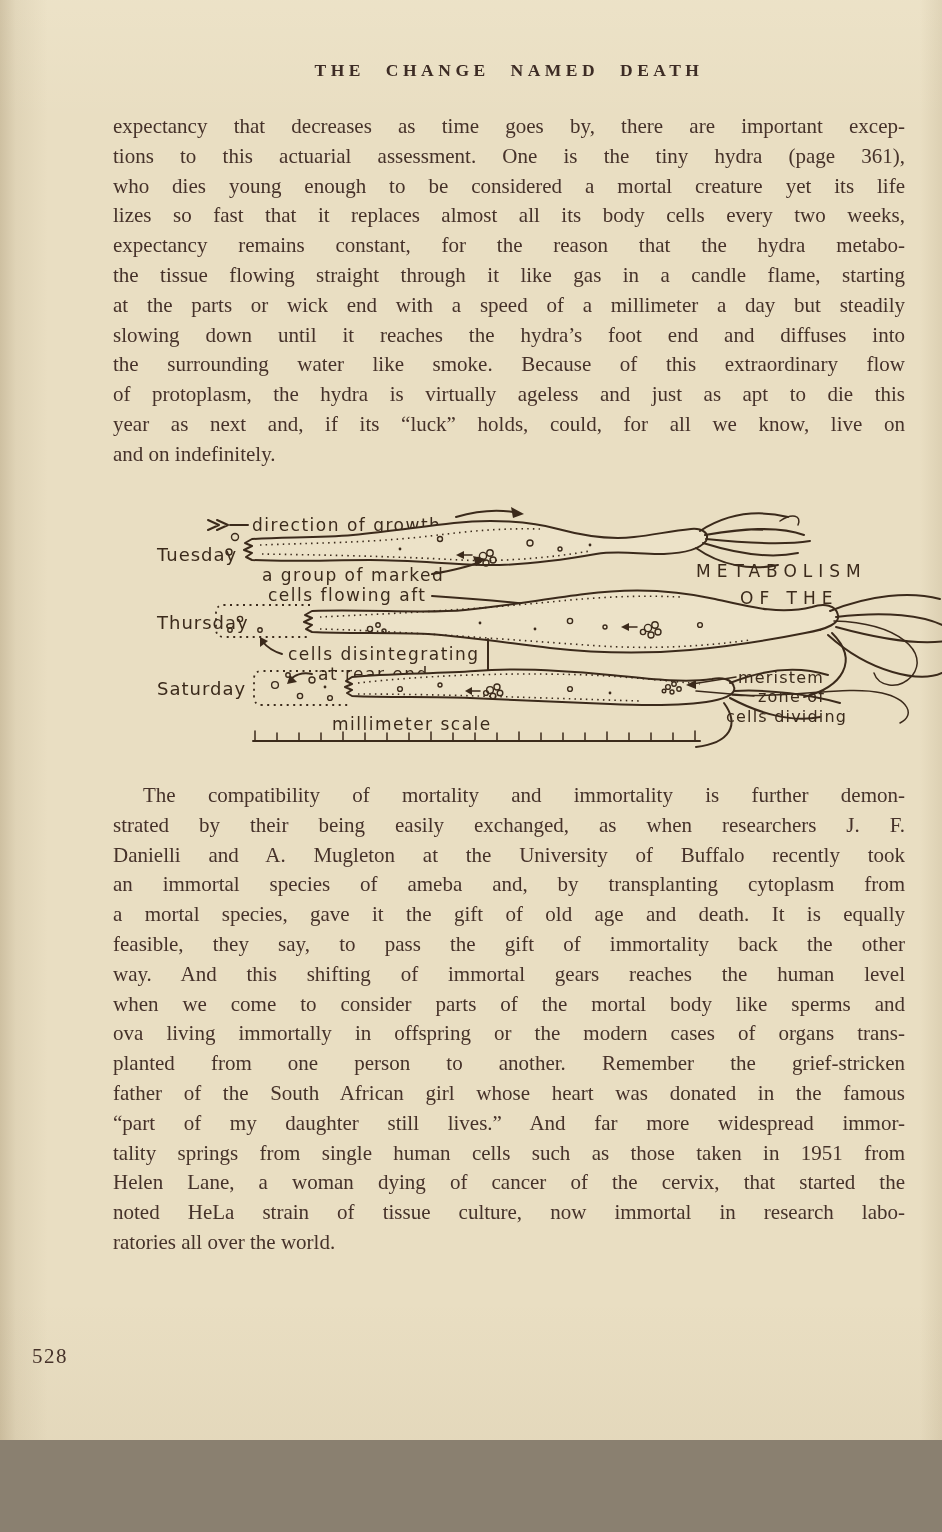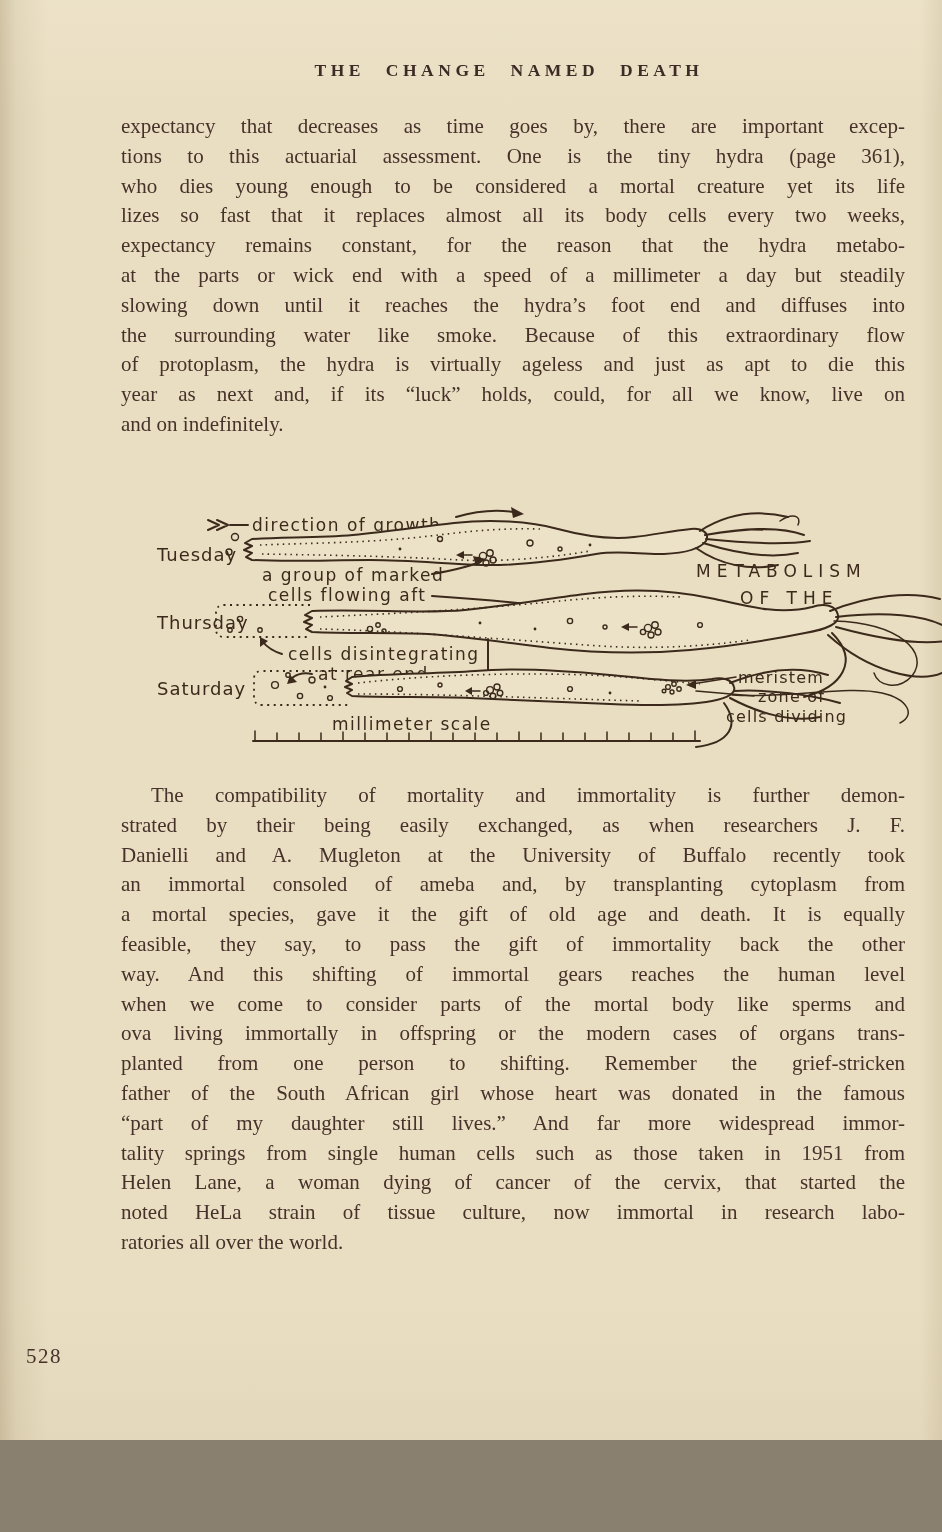--- a/index.html
+++ b/index.html
@@ -31,25 +31,25 @@
   }
   .para {
     position:absolute; left:113px; width:792px;
     font-size:21px;
     line-height:29.8px;
     color:#46322a;
   }
   .para-1 { top:112px; }
   .para-2 { top:781px; }
   .para-3 { top:1288px; }
-  .tline { text-align:justify; text-align-last:justify;margin-left:8px; }
+  .tline { text-align:justify; text-align-last:justify; }
   .tline-end { text-align-last:auto; }
   .indent .tline:first-child { text-indent:30px; }
   .page-number {
-    position:absolute; left:26px; top:1344px;
+    position:absolute; left:32px; top:1344px;
     font-size:21px; letter-spacing:1.5px; color:#46322a;
   }
   .figure {
     position:absolute; left:140px; top:503px;
     width:810px; height:258px;
   }
   .figure svg { display:block; width:810px; height:258px; }
   .ink  { stroke:#3b2a1b; fill:none; stroke-linecap:round; stroke-linejoin:round; }
   .w2   { stroke-width:2px; }
   .w15  { stroke-width:1.5px; }
@@ -74,20 +74,21 @@
 <div class="page">
 
   <div class="running-head">THE CHANGE NAMED DEATH</div>
 
   <div class="para para-1">
       <div class="tline">expectancy that decreases as time goes by, there are important excep-</div>
       <div class="tline">tions to this actuarial assessment. One is the tiny hydra (page 361),</div>
       <div class="tline">who dies young enough to be considered a mortal creature yet its life</div>
       <div class="tline">lizes so fast that it replaces almost all its body cells every two weeks,</div>
       <div class="tline">expectancy remains constant, for the reason that the hydra metabo-</div>
+      <div class="tline">the tissue flowing straight through it like gas in a candle flame, starting</div>
       <div class="tline">at the parts or wick end with a speed of a millimeter a day but steadily</div>
       <div class="tline">slowing down until it reaches the hydra’s foot end and diffuses into</div>
       <div class="tline">the surrounding water like smoke. Because of this extraordinary flow</div>
       <div class="tline">of protoplasm, the hydra is virtually ageless and just as apt to die this</div>
       <div class="tline">year as next and, if its “luck” holds, could, for all we know, live on</div>
       <div class="tline tline-end">and on indefinitely.</div>
     </div>
 
   <div class="figure">
     <svg viewBox="0 0 810 258" xmlns="http://www.w3.org/2000/svg">
@@ -267,27 +268,27 @@
            M445,238 v-8 M467,238 v-9 M489,238 v-8 M511,238 v-8 M533,238 v-8 M555,238 v-10"></path>
       </g>
 
     </svg>
   </div>
 
   <div class="para para-2 indent">
       <div class="tline">The compatibility of mortality and immortality is further demon-</div>
       <div class="tline">strated by their being easily exchanged, as when researchers J. F.</div>
       <div class="tline">Danielli and A. Mugleton at the University of Buffalo recently took</div>
-      <div class="tline">an immortal consoled of ameba and, by transplanting cytoplasm from</div>
+      <div class="tline">an immortal species of ameba and, by transplanting cytoplasm from</div>
       <div class="tline">a mortal species, gave it the gift of old age and death. It is equally</div>
       <div class="tline">feasible, they say, to pass the gift of immortality back the other</div>
       <div class="tline">way. And this shifting of immortal gears reaches the human level</div>
       <div class="tline">when we come to consider parts of the mortal body like sperms and</div>
       <div class="tline">ova living immortally in offspring or the modern cases of organs trans-</div>
-      <div class="tline">planted from one person to shifting. Remember the grief-stricken</div>
+      <div class="tline">planted from one person to another. Remember the grief-stricken</div>
       <div class="tline">father of the South African girl whose heart was donated in the famous</div>
       <div class="tline">“part of my daughter still lives.” And far more widespread immor-</div>
       <div class="tline">tality springs from single human cells such as those taken in 1951 from</div>
       <div class="tline">Helen Lane, a woman dying of cancer of the cervix, that started the</div>
       <div class="tline">noted HeLa strain of tissue culture, now immortal in research labo-</div>
       <div class="tline tline-end">ratories all over the world.</div>
     </div>
 
   <div class="page-number">528</div>
 

